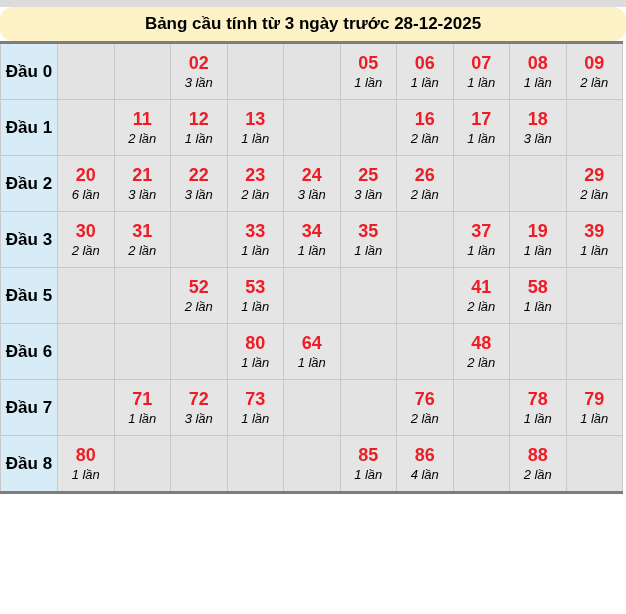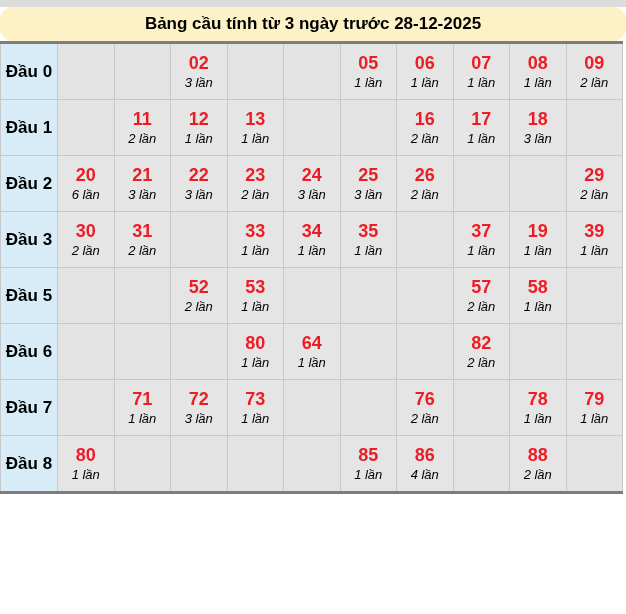--- a/index.html
+++ b/index.html
@@ -242,21 +242,21 @@
             <div class="count">2 lần</div>
           </td>
           <td class="filled">
             <div class="num">53</div>
             <div class="count">1 lần</div>
           </td>
           <td class="empty"></td>
           <td class="empty"></td>
           <td class="empty"></td>
           <td class="filled">
-            <div class="num">57</div>
+            <div class="num">41</div>
             <div class="count">2 lần</div>
           </td>
           <td class="filled">
             <div class="num">58</div>
             <div class="count">1 lần</div>
           </td>
           <td class="empty"></td>
         </tr>
         <tr>
           <th class="label-cell">Đầu 6</th>
@@ -267,21 +267,21 @@
             <div class="num">80</div>
             <div class="count">1 lần</div>
           </td>
           <td class="filled">
             <div class="num">64</div>
             <div class="count">1 lần</div>
           </td>
           <td class="empty"></td>
           <td class="empty"></td>
           <td class="filled">
-            <div class="num">82</div>
+            <div class="num">48</div>
             <div class="count">2 lần</div>
           </td>
           <td class="empty"></td>
           <td class="empty"></td>
         </tr>
         <tr>
           <th class="label-cell">Đầu 7</th>
           <td class="empty"></td>
           <td class="filled">
             <div class="num">71</div>

